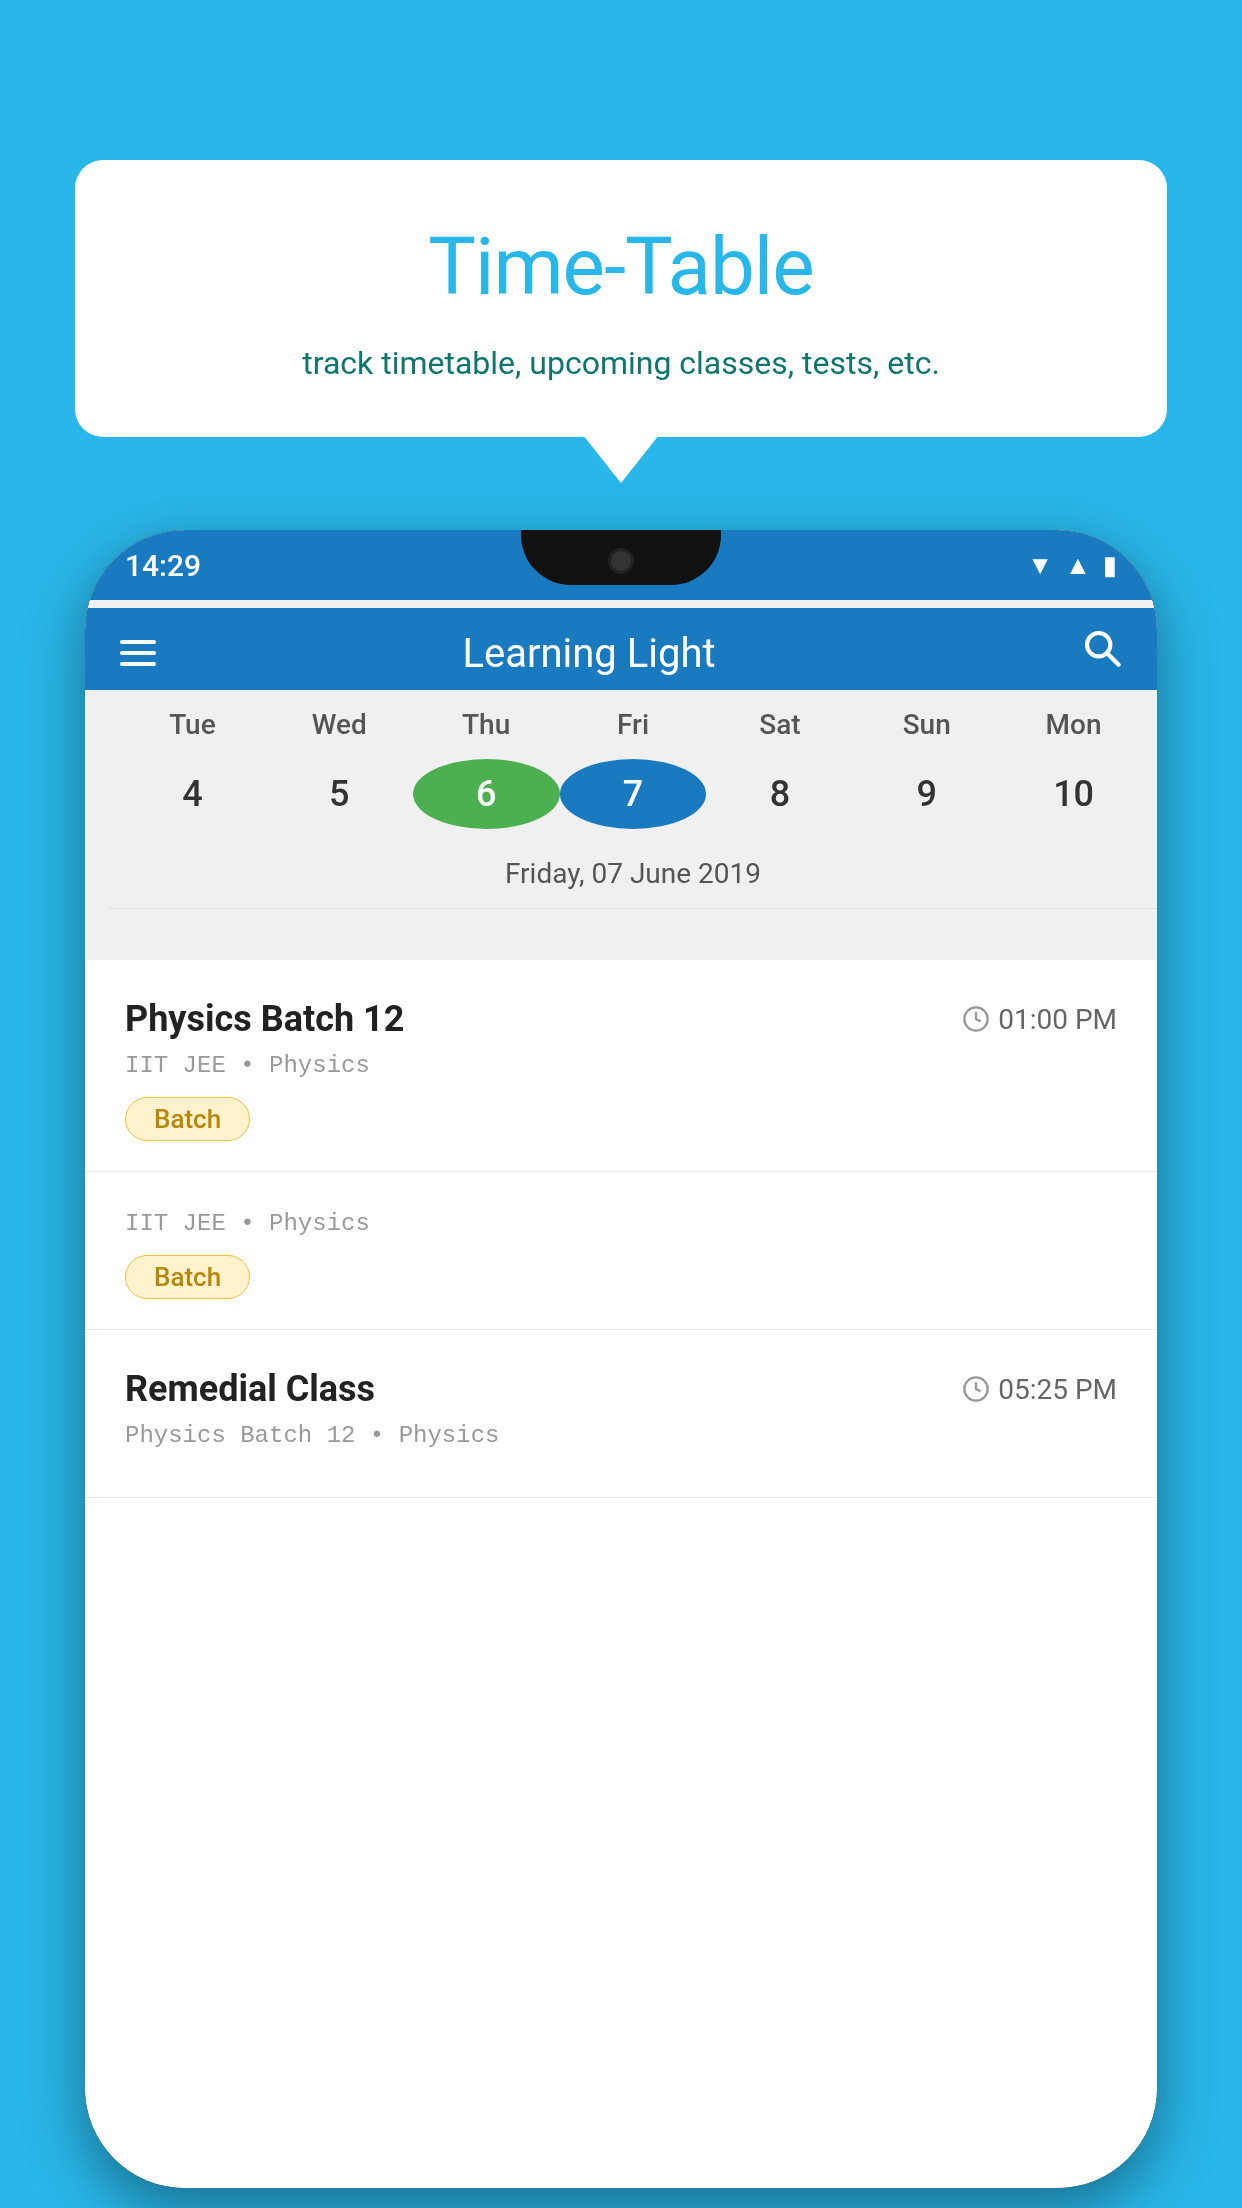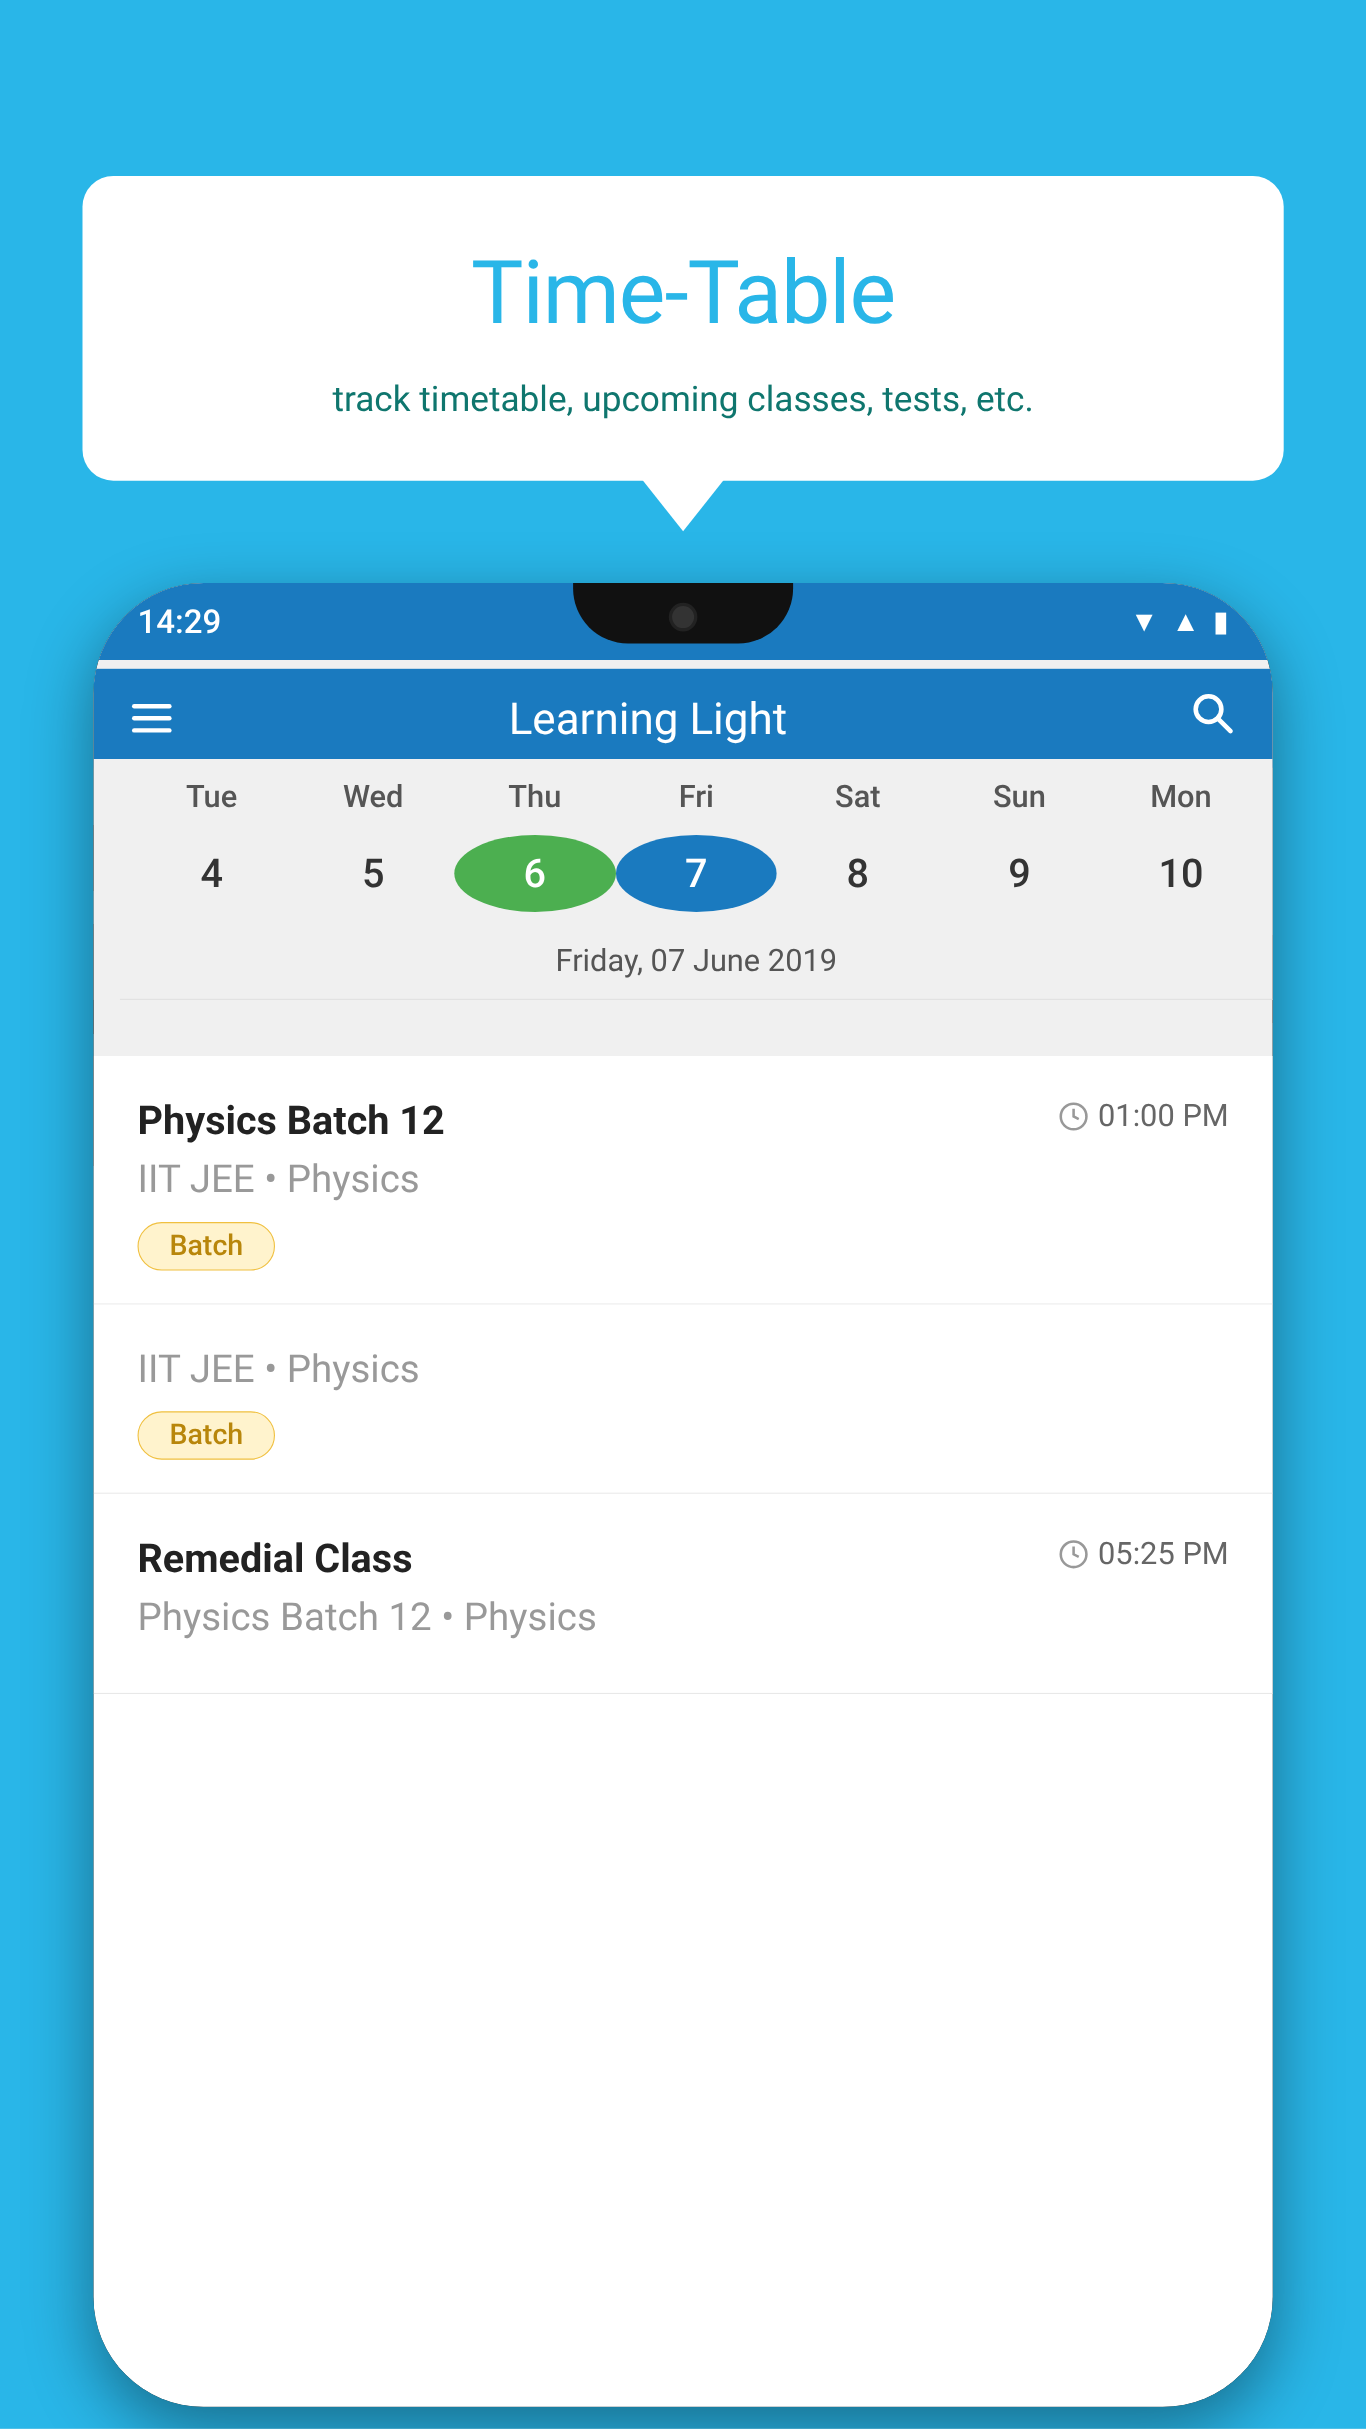--- a/index.html
+++ b/index.html
@@ -253,42 +253,43 @@
 
     .schedule-item {
       padding: 38px 40px 30px;
       border-bottom: 1px solid #e8e8e8;
       background: #fff;
     }
 
     .schedule-item-header {
       display: flex;
       justify-content: space-between;
-      align-items: flex-start;
+      align-items: center;
       margin-bottom: 12px;
     }
 
     .schedule-item-title {
       font-size: 36px;
       font-weight: 700;
       color: #222;
     }
 
     .schedule-item-time {
       font-size: 28px;
       color: #666;
       display: flex;
       align-items: center;
       gap: 8px;
     }
 
     .schedule-item-subtitle {
-      font-size: 35px;
+      font-size: 24px;
       color: #999;
       margin-bottom: 18px;
+      font-family: Liberation Mono, monospace;
     }
 
     .batch-badge {
       display: inline-block;
       background: #fff3cd;
       color: #b8860b;
       border: 1.5px solid #f0c040;
       border-radius: 30px;
       padding: 6px 28px;
       font-size: 26px;

